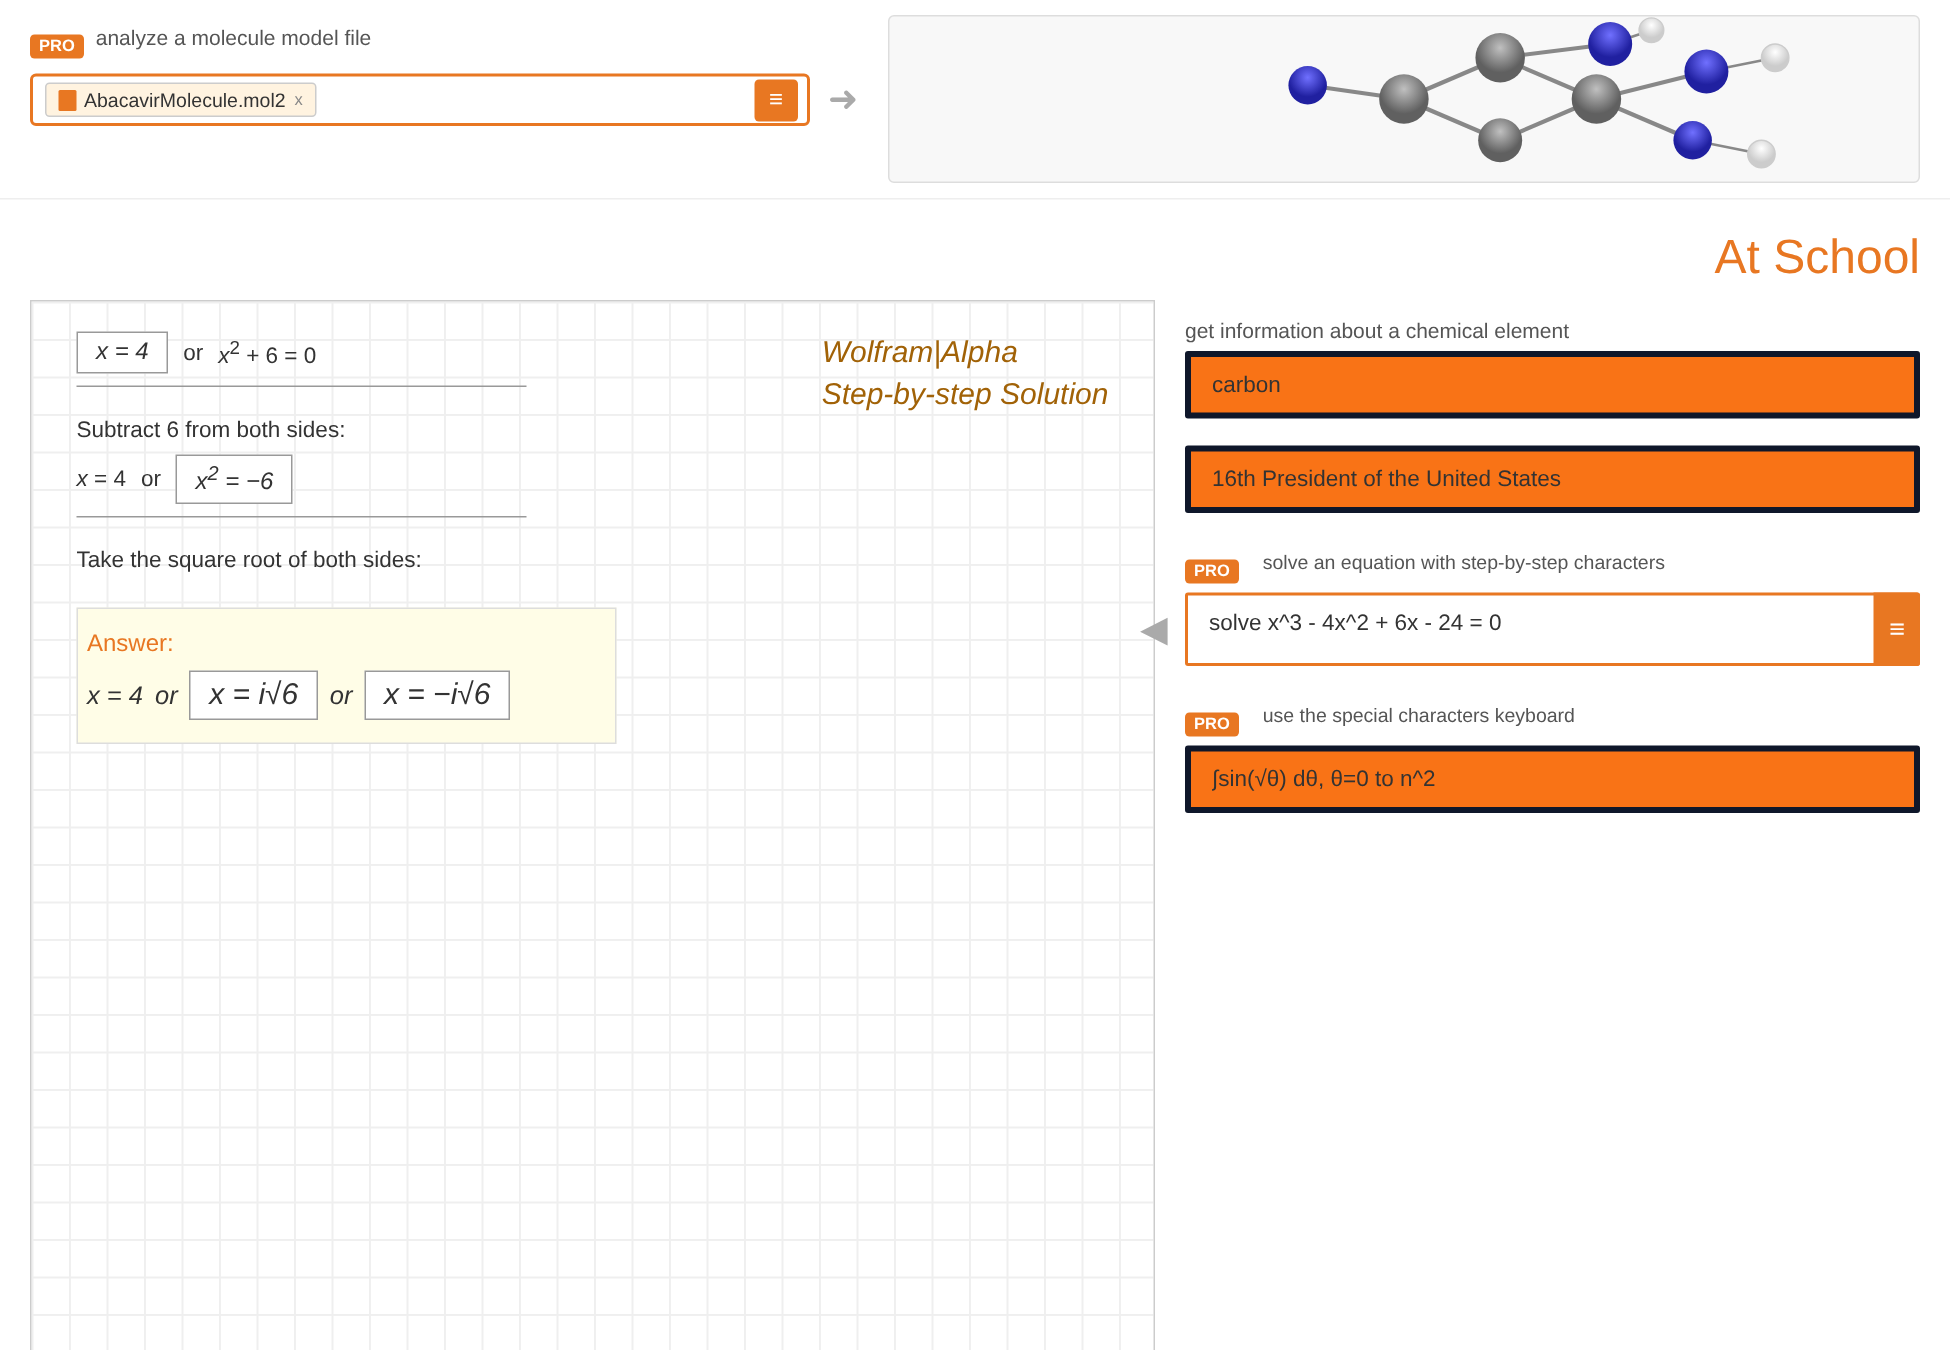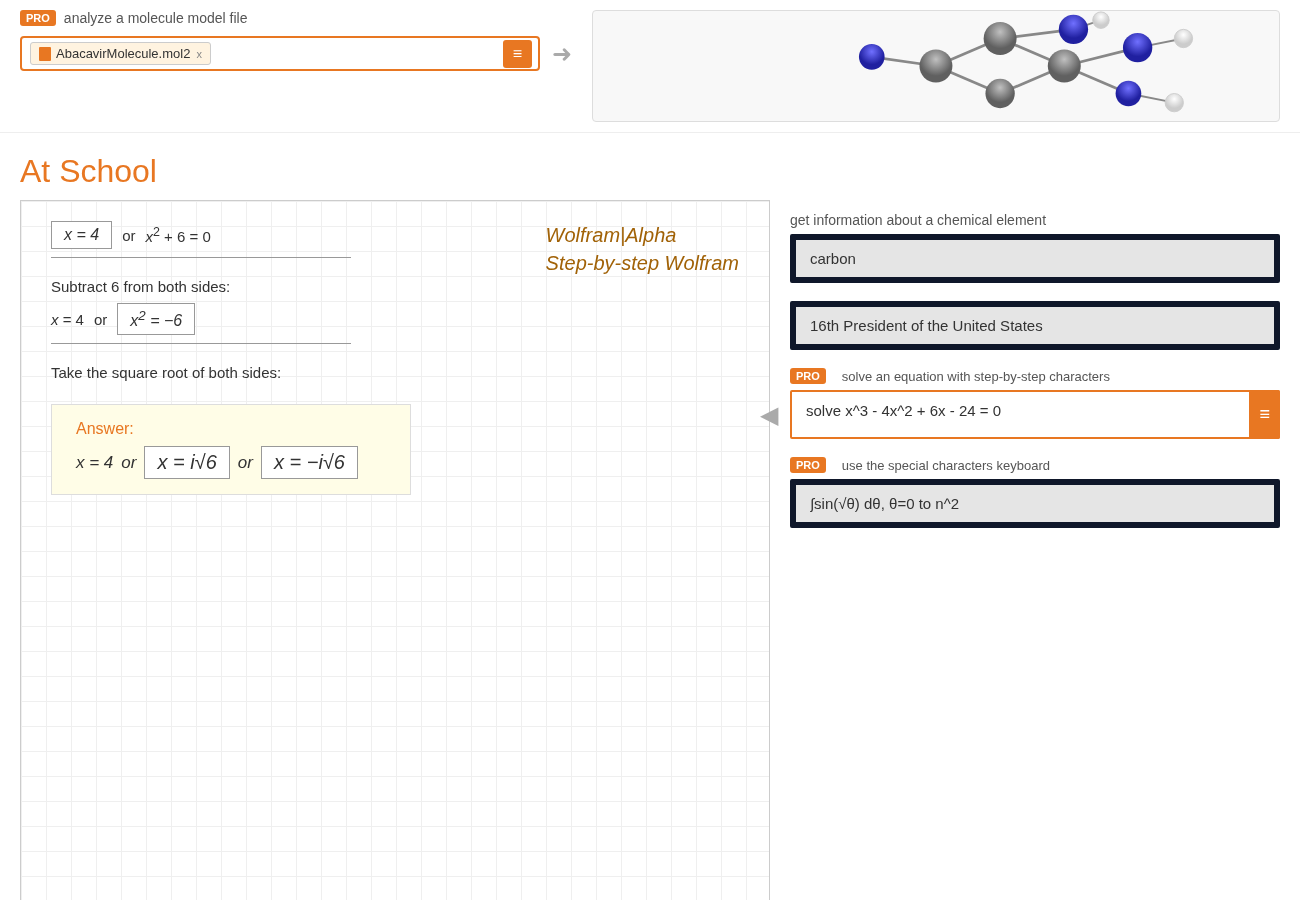--- a/index.html
+++ b/index.html
@@ -31,20 +31,21 @@
       color: #555;
     }
     .pro-badge {
       background: #e87722;
       color: #fff;
       font-size: 11px;
       font-weight: bold;
       padding: 2px 6px;
       border-radius: 3px;
       margin-right: 8px;
+      margin-top: 13px;
     }
     .pro-bar-text {
       color: #555;
       font-size: 14px;
     }
     .file-input-wrapper {
       display: flex;
       align-items: center;
       border: 2px solid #e87722;
       border-radius: 4px;
@@ -106,20 +107,21 @@
       min-height: 110px;
       background: #f8f8f8;
       border: 1px solid #ddd;
       border-radius: 4px;
       overflow: hidden;
     }
 
     
     .section-header {
       padding: 20px 20px 10px 20px;
+      text-align: right;
     }
     .section-title {
       font-size: 32px;
       font-weight: normal;
       color: #e87722;
     }
 
     .school-content {
       display: flex;
       padding: 0 20px 10px 20px;
@@ -189,21 +191,21 @@
       top: 20px;
       right: 30px;
       font-style: italic;
       color: #a16207;
       font-size: 20px;
       line-height: 1.4;
     }
     .answer-box {
       background: #fffde7;
       border: 1px solid #ddd;
-      padding: 15px 24px;
+      padding: 15px 6px;
       margin-top: 15px;
       display: inline-block;
       min-width: 360px;
     }
     .answer-label {
       font-size: 16px;
       color: #e87722;
       margin-bottom: 8px;
     }
     .answer-expressions {
@@ -230,26 +232,26 @@
       gap: 18px;
     }
     .info-label {
       font-size: 14px;
       color: #555;
       margin-bottom: 6px;
       margin-top: 12px;
     }
     .info-input {
       width: 100%;
-      border: 6px solid #0f172a;
+      border: 4px solid #0f172a;
       border-radius: 2px;
       padding: 10px 14px;
       font-size: 15px;
       color: #333;
-      background: #e5e5e5;
+      background: #f97316;
     }
     .pro-row {
       display: flex;
       align-items: center;
       margin-bottom: 6px;
       gap: 8px;
     }
     .pro-label {
       font-size: 13px;
       color: #555;
@@ -372,21 +374,21 @@
 
 <div class="school-content">
 
   <div style="flex:0 0 750px; display:flex; flex-direction:column;">
     <div class="math-workbook">
       <div class="grid-bg"></div>
       <div class="math-content">
 
         <div class="wolfram-alpha-label">
           <div>Wolfram|Alpha</div>
-          <div>Step-by-step Wolfram</div>
+          <div>Step-by-step Solution</div>
         </div>
 
         <div class="math-step">
           <div class="math-expressions">
             <span class="math-box"><i>x</i> = 4</span>
             <span class="math-text">or</span>
             <span class="math-text"><i>x</i><sup>2</sup> + 6 = 0</span>
           </div>
           <hr class="math-divider">
         </div>

